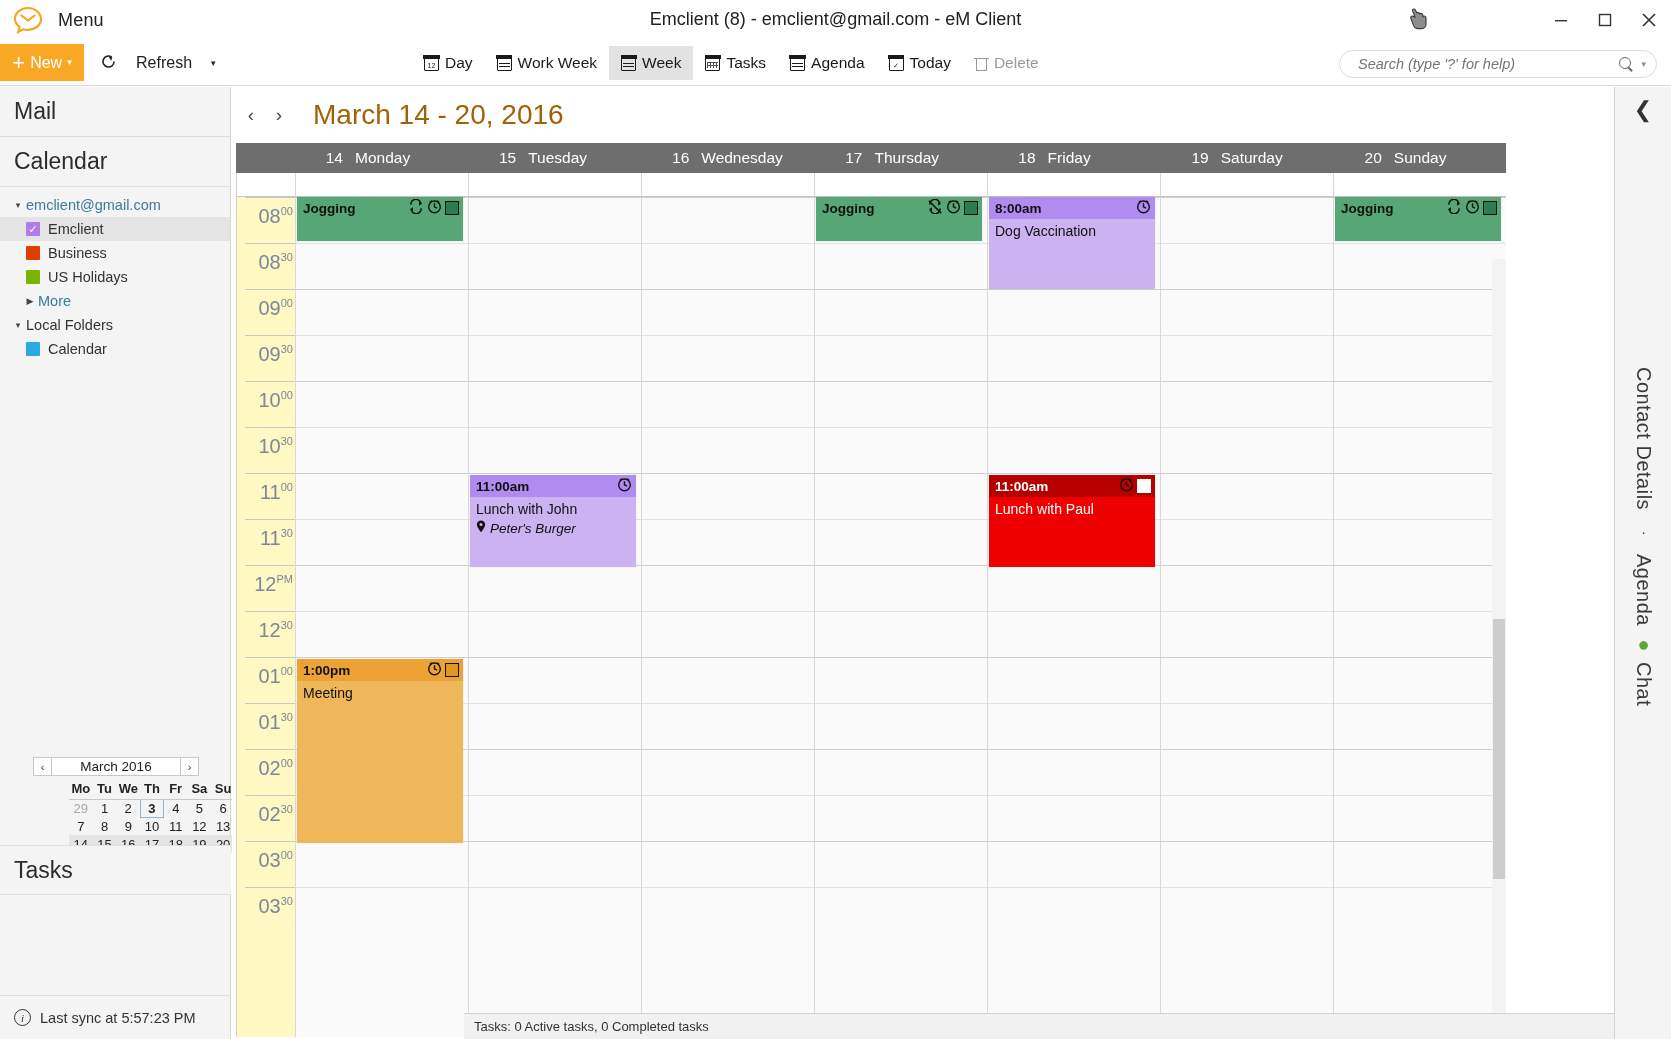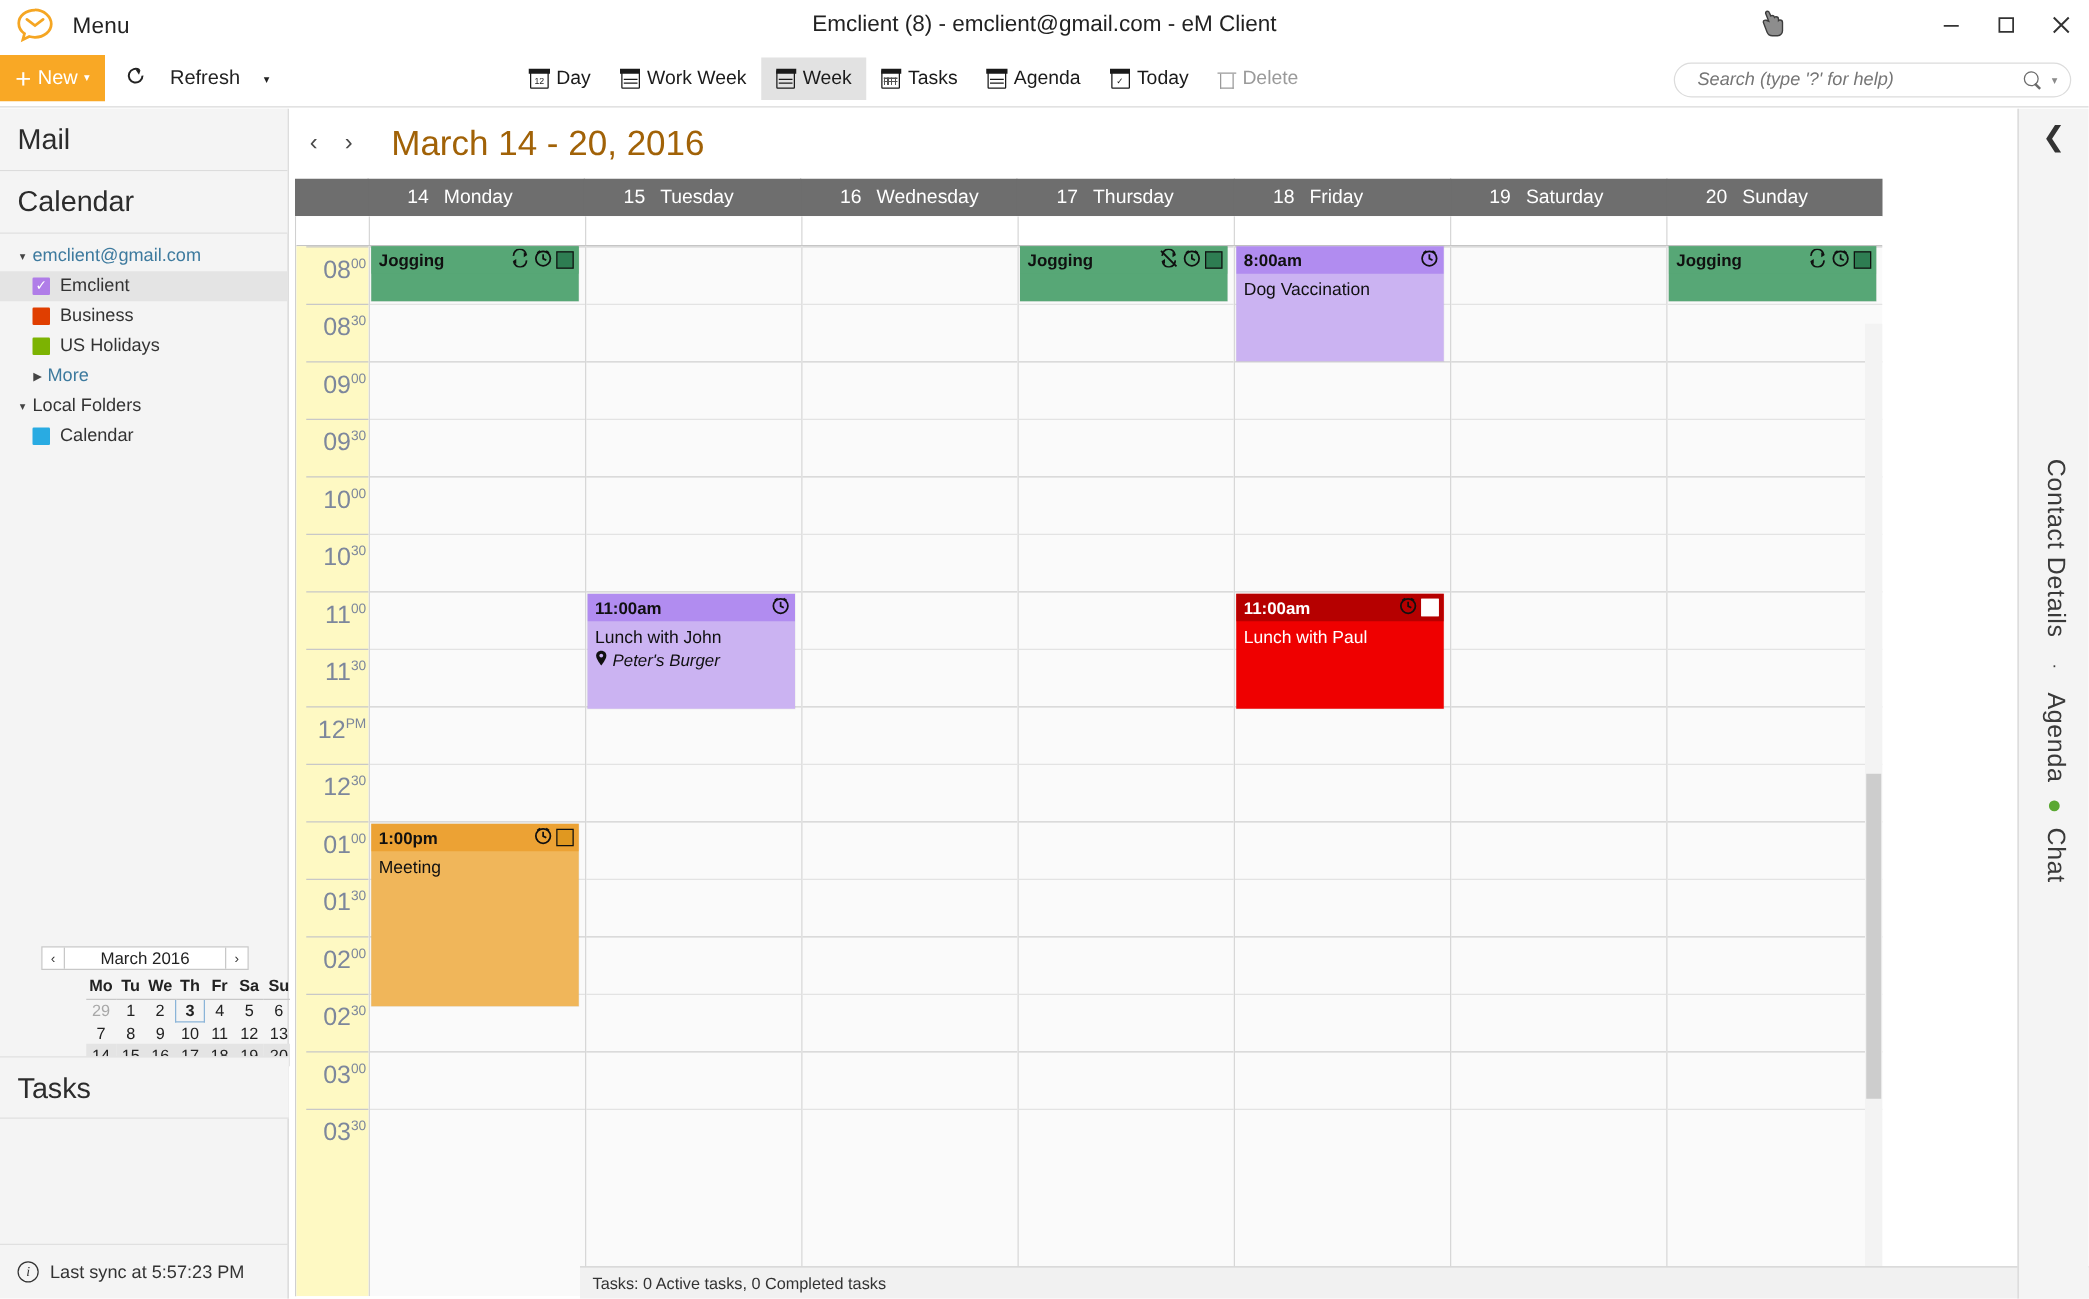--- a/index.html
+++ b/index.html
@@ -643,21 +643,21 @@
                     </svg></span>
                   <span><svg width="15" height="15" viewBox="0 0 16 16">
                       <circle cx="8" cy="8.4" r="6.2" fill="none" stroke="#101010" stroke-width="1.5"></circle>
                       <path d="M8 4.6 L8 8.4 L10.7 9.8" fill="none" stroke="#101010" stroke-width="1.5"></path>
                       <path d="M5.4 1.8 L3 3.6 M10.6 1.8 L13 3.6" stroke="#101010" stroke-width="1.4"></path>
                     </svg></span>
                   <span class="ico-box" style="background: rgb(46, 125, 82); border-color: rgb(16, 16, 16);"></span>
                 </span>
               </div>
             </div>
-            <div class="event" style="top: 462px; height: 146px; background: rgb(240, 182, 90); color: rgb(16, 16, 16);">
+            <div class="event" style="top: 462px; height: 184px; background: rgb(240, 182, 90); color: rgb(16, 16, 16);">
               <div class="ev-hdr" style="background: rgb(236, 162, 52);">
                 <span class="ev-title">1:00pm</span>
                 <span class="evicons">
                   <span><svg width="15" height="15" viewBox="0 0 16 16">
                       <circle cx="8" cy="8.4" r="6.2" fill="none" stroke="#101010" stroke-width="1.5"></circle>
                       <path d="M8 4.6 L8 8.4 L10.7 9.8" fill="none" stroke="#101010" stroke-width="1.5"></path>
                       <path d="M5.4 1.8 L3 3.6 M10.6 1.8 L13 3.6" stroke="#101010" stroke-width="1.4"></path>
                     </svg></span>
                   <span class="ico-box" style="background: rgb(224, 152, 32); border-color: rgb(16, 16, 16);"></span>
                 </span>

